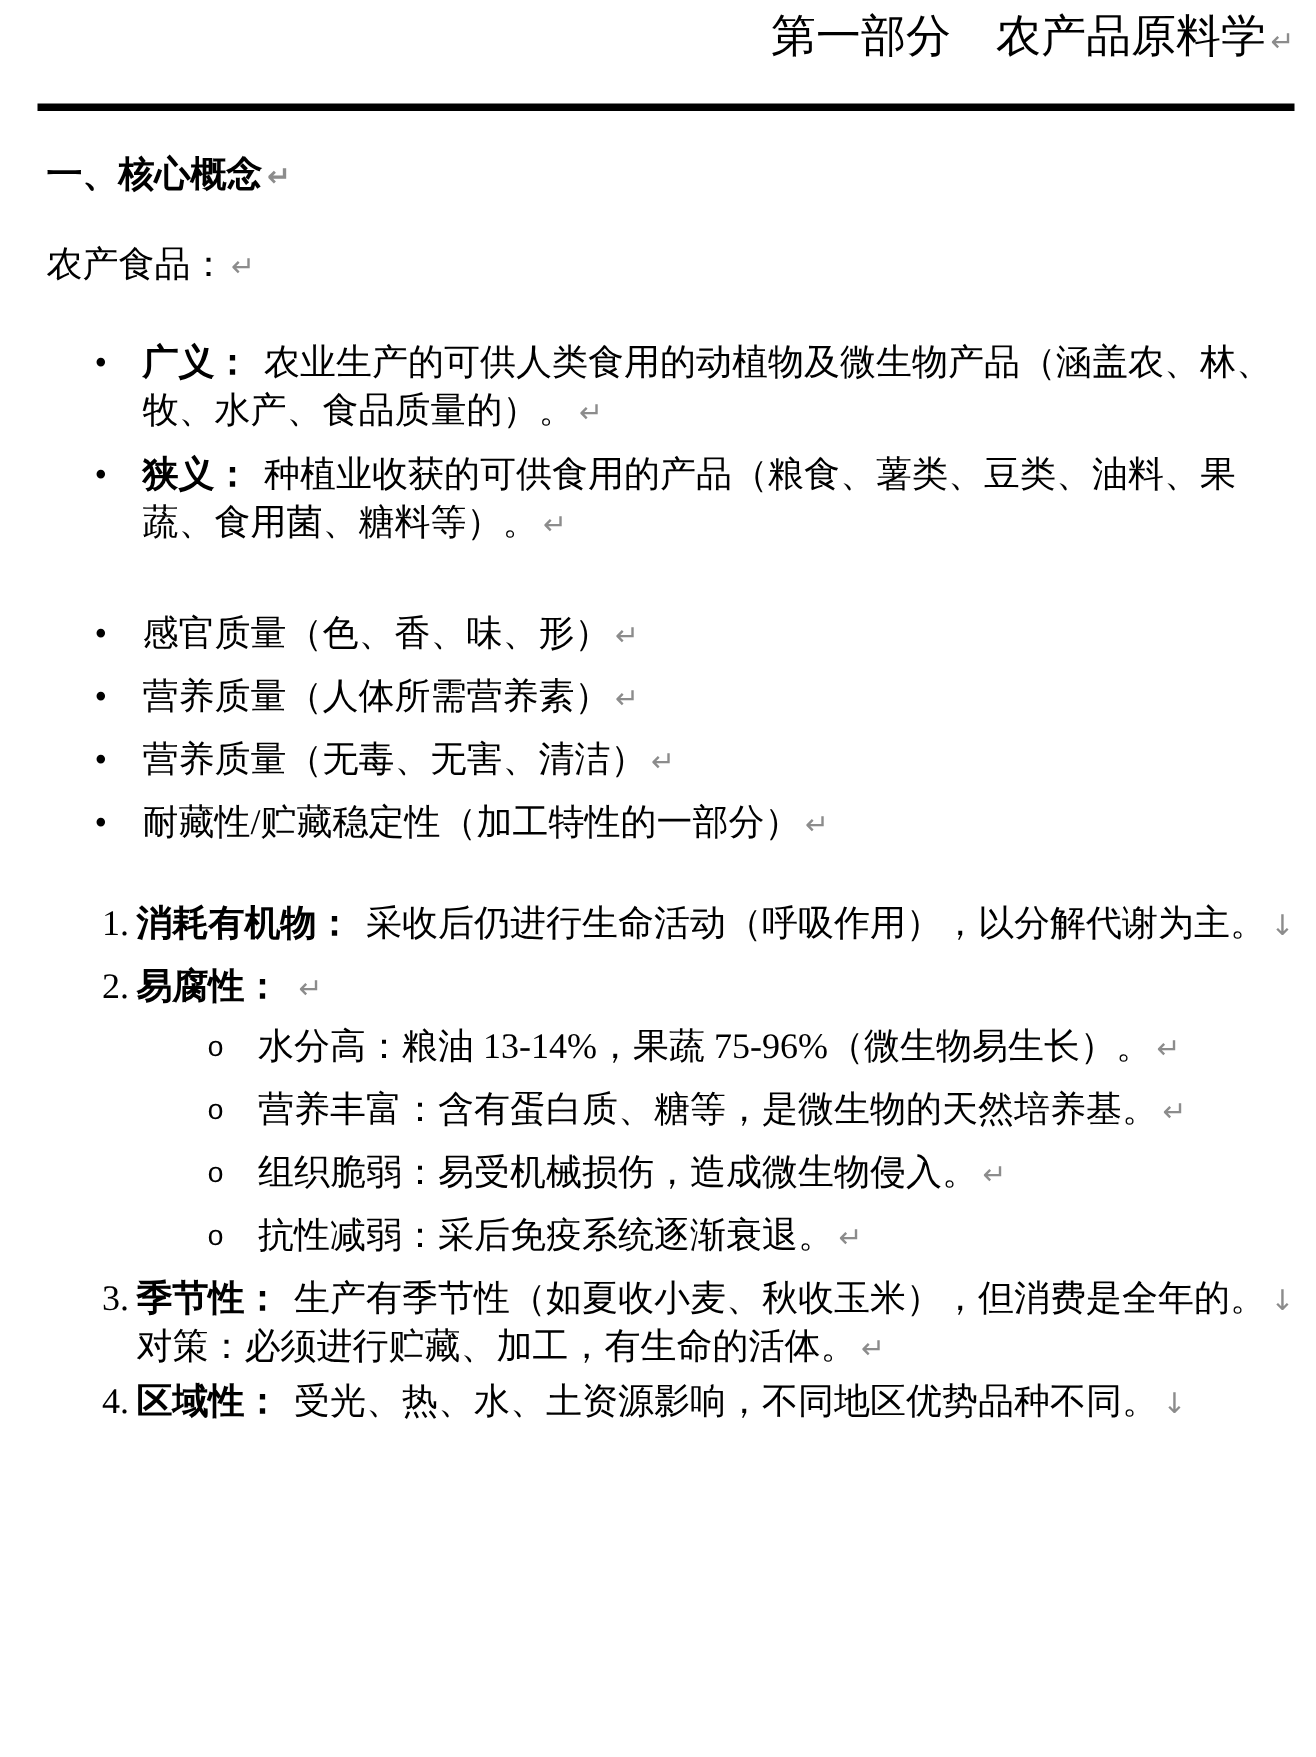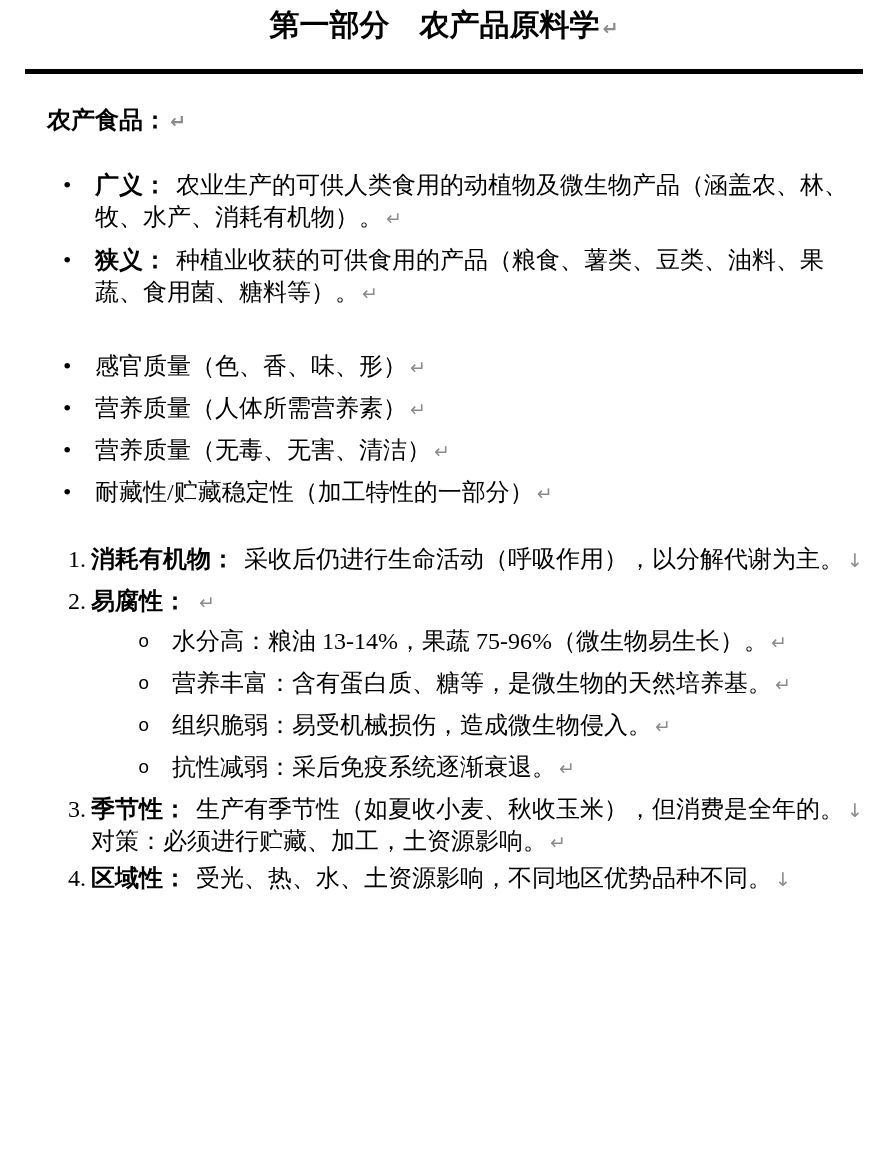--- a/index.html
+++ b/index.html
@@ -4,44 +4,44 @@
 <style>
   html, body { margin: 0; padding: 0; background: #ffffff; }
   body {
     width: 877px; height: 1171px; overflow: hidden;
     color: #000000;
     font-family: "Liberation Serif", "DejaVu Serif", serif;
   }
   .page { padding: 0 14px 0 25px; }
 
   .doc-title {
-    margin: 8px 0 0 0; text-align: center;
-    font-size: 30px; font-weight: bold; line-height: 34px;
+    margin: 8px 0 0 0; text-align: right;
+    font-size: 30px; font-weight: normal; line-height: 34px;
   }
   .rule { margin-top: 24px; height: 5px; background: #000000; }
 
   .chapter-wrap { position: relative; margin-top: 49px; }
   .chapter-bar {
     position: absolute; left: -23px; top: 0;
     width: 13px; height: 51px; background: #2b2b2b;
   }
   .chapter-heading {
     margin: 0; background: #efefef;
     font-size: 27px; font-weight: bold; line-height: 28px;
     padding: 8px 10px 9px 6px;
   }
 
   h2.sec {
     margin: 30px 0 0 6px;
     font-size: 24px; font-weight: bold; line-height: 26px;
   }
   h2.sec-traits { margin-top: 11px; }
   h3.subhead {
-    margin: 33px 0 0 22px;
-    font-size: 24px; font-weight: bold; line-height: 26px;
+    margin: 33px 0 0 6px;
+    font-size: 24px; font-weight: normal; line-height: 26px;
   }
   h3.subhead-quality { margin-top: 18px; }
 
   ul.l1 { list-style: none; margin: 35px 0 0 6px; padding: 0; font-size: 24px; }
   ul.l1 > li { position: relative; padding-left: 64px; line-height: 32px; margin-bottom: 10px; }
   ul.l1 > li:last-child { margin-bottom: 0; }
   ul.quality { margin-top: 41px; }
   ul.quality > li { margin-bottom: 9px; }
   .bullet { position: absolute; left: 32px; top: 0; }
 
@@ -69,26 +69,27 @@
 </head>
 <body>
 
 <div class="page">
 
   <h1 class="doc-title"><span>第一部分　农产品原料学</span><span class="mark">↵</span></h1>
 
   <div class="rule"></div>
 
 
+  <h2 class="sec"><span>一、核心概念</span><span class="mark">↵</span></h2>
 
   <h3 class="subhead"><span>农产食品：</span><span class="mark">↵</span></h3>
 
   <ul class="l1">
     <li>
-      <span class="bullet">•</span><span class="run-label">广义：</span><span>农业生产的可供人类食用的动植物及微生物产品（涵盖农、林、牧、水产、消耗有机物）。</span><span class="mark">↵</span>
+      <span class="bullet">•</span><span class="run-label">广义：</span><span>农业生产的可供人类食用的动植物及微生物产品（涵盖农、林、牧、水产、食品质量的）。</span><span class="mark">↵</span>
     </li>
     <li>
       <span class="bullet">•</span><span class="run-label">狭义：</span><span>种植业收获的可供食用的产品（粮食、薯类、豆类、油料、果蔬、食用菌、糖料等）。</span><span class="mark">↵</span>
     </li>
   </ul>
 
 
   <ul class="l1 quality">
     <li>
       <span class="bullet">•</span><span>感官质量（色、香、味、形）</span><span class="mark">↵</span>
@@ -121,21 +122,21 @@
         <li>
           <span class="circle">o</span><span>组织脆弱：易受机械损伤，造成微生物侵入。</span><span class="mark">↵</span>
         </li>
         <li>
           <span class="circle">o</span><span>抗性减弱：采后免疫系统逐渐衰退。</span><span class="mark">↵</span>
         </li>
       </ul>
     </li>
     <li>
       <span class="num">3.</span><span class="run-label">季节性：</span><span>生产有季节性（如夏收小麦、秋收玉米），但消费是全年的。</span><span class="mark">↓</span>
-      <span class="cont"><span>对策：必须进行贮藏、加工，土资源影响。</span><span class="mark">↵</span></span>
+      <span class="cont"><span>对策：必须进行贮藏、加工，有生命的活体。</span><span class="mark">↵</span></span>
     </li>
     <li>
       <span class="num">4.</span><span class="run-label">区域性：</span><span>受光、热、水、土资源影响，不同地区优势品种不同。</span><span class="mark">↓</span>
       
     </li>
   </ol>
 
 </div>
 
 </body></html>

